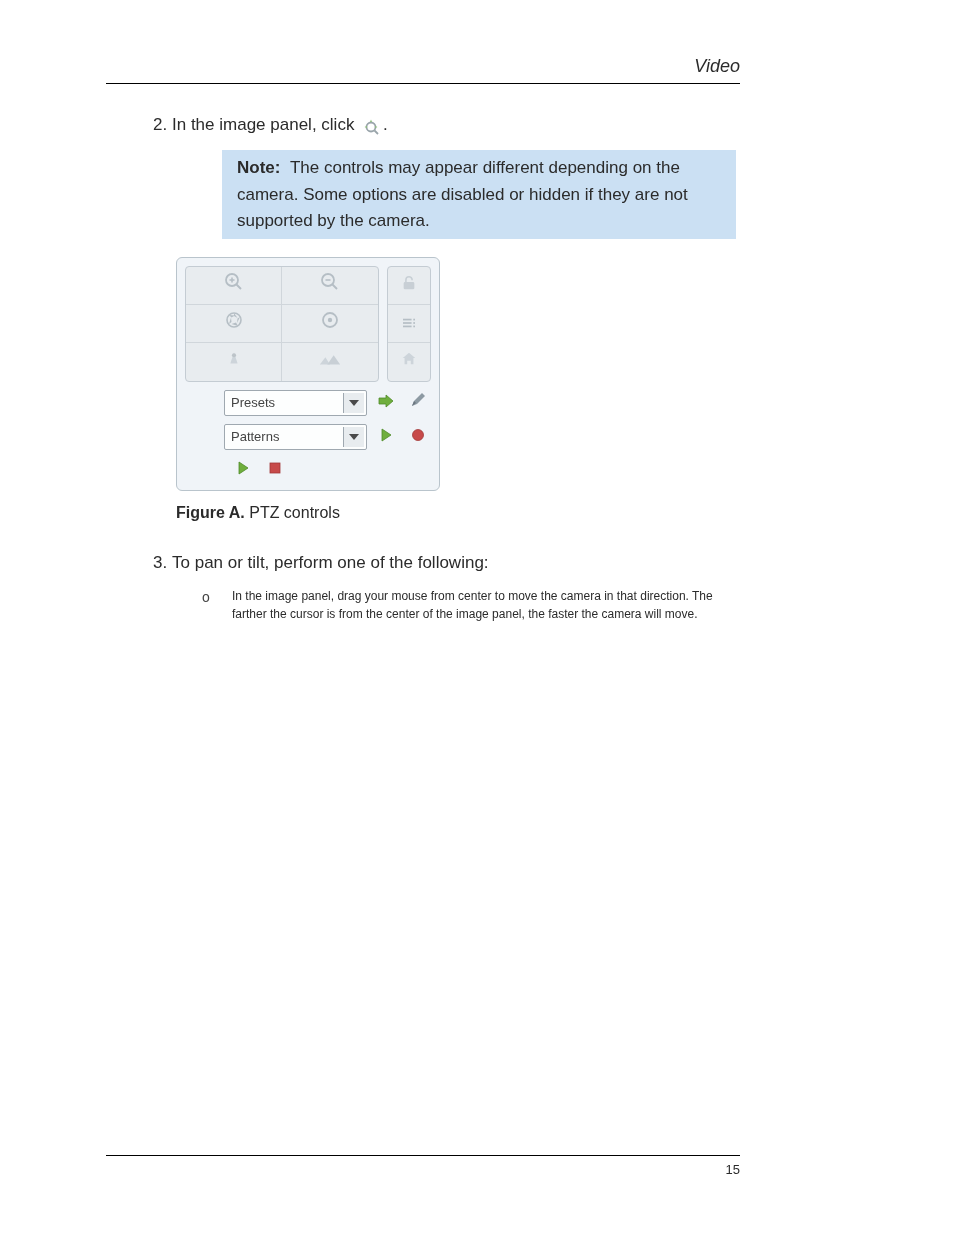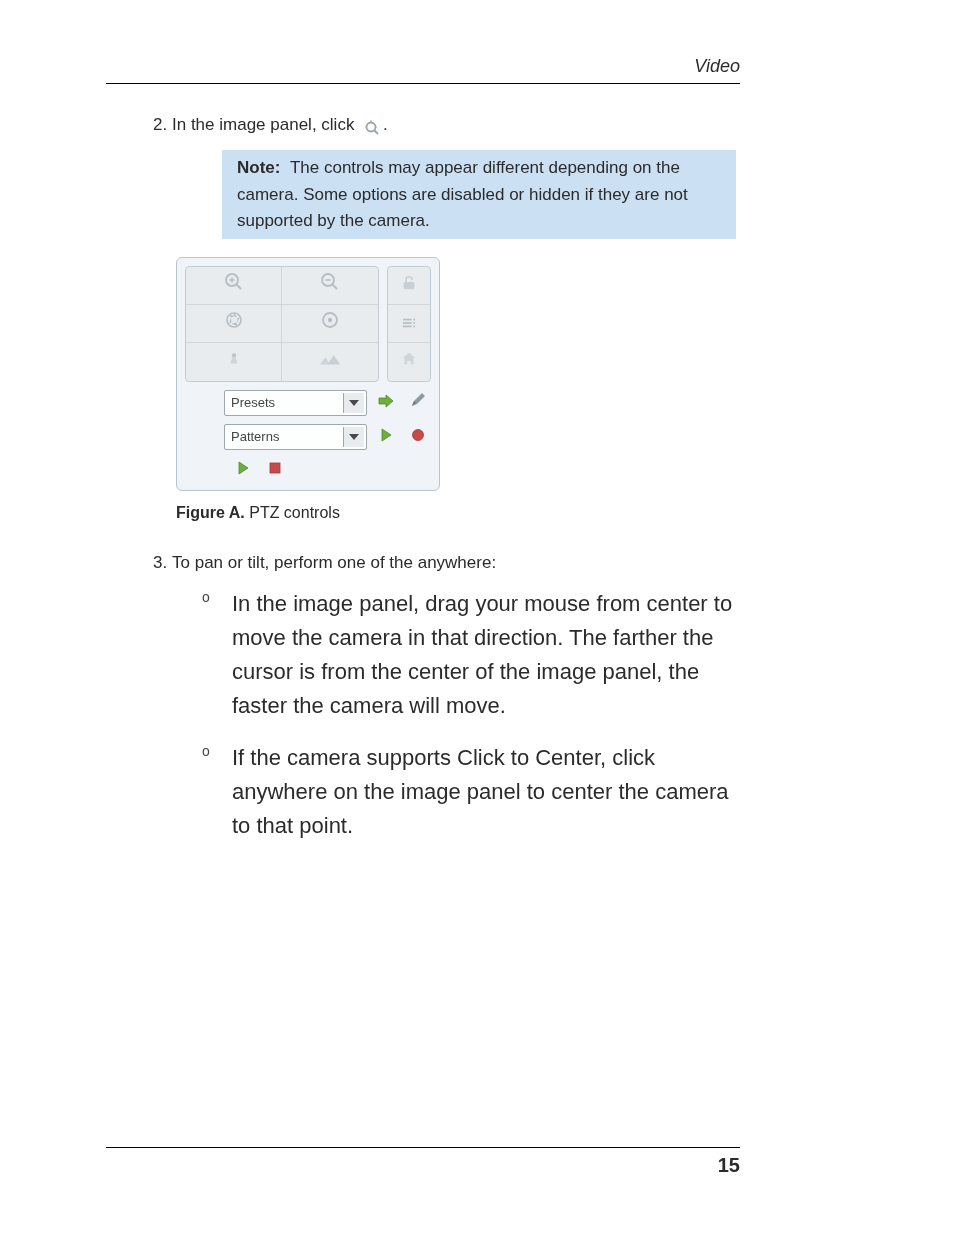--- a/index.html
+++ b/index.html
@@ -180,42 +180,42 @@
 
   ul.sub {
     list-style: none;
     margin: 10px 0 0 30px;
     padding: 0;
   }
   ul.sub > li {
     position: relative;
     padding-left: 30px;
     margin-bottom: 18px;
-    font-size: 22px;
+    font-size: 12px;
     line-height: 1.55;
   }
   ul.sub > li::before {
     content: "o";
     position: absolute;
     left: 0;
     top: 0;
     font-size: 14px;
     color: #444;
   }
 
   .footer {
     position: absolute;
     left: 106px;
     right: 106px;
     bottom: 58px;
     border-top: 1.5px solid #000;
     padding-top: 6px;
     text-align: right;
-    font-size: 20px;
-    font-weight: bold;
+    font-size: 13px;
+    font-weight: normal;
   }
 
 </style>
 </head>
 <body>
 
 <div class="page">
 
   <div class="header">
     <span>Video</span>
@@ -404,24 +404,23 @@
         </div>
 
         <div class="figure-caption">
           <span class="figlabel">Figure A.</span>
           <span>PTZ controls</span>
         </div>
 
       </li>
 
       <li>
-        <span>To pan or tilt, perform one of the anywhere:</span>
+        <span>To pan or tilt, perform one of the following:</span>
         <ul class="sub">
           <li>In the image panel, drag your mouse from center to move the camera in that direction. The farther the cursor is from the center of the image panel, the faster the camera will move.</li>
-          <li>If the camera supports Click to Center, click anywhere on the image panel to center the camera to that point.</li>
         </ul>
       </li>
     </ol>
 
   </div>
 
   <div class="footer">
     <span>15</span>
   </div>
 

